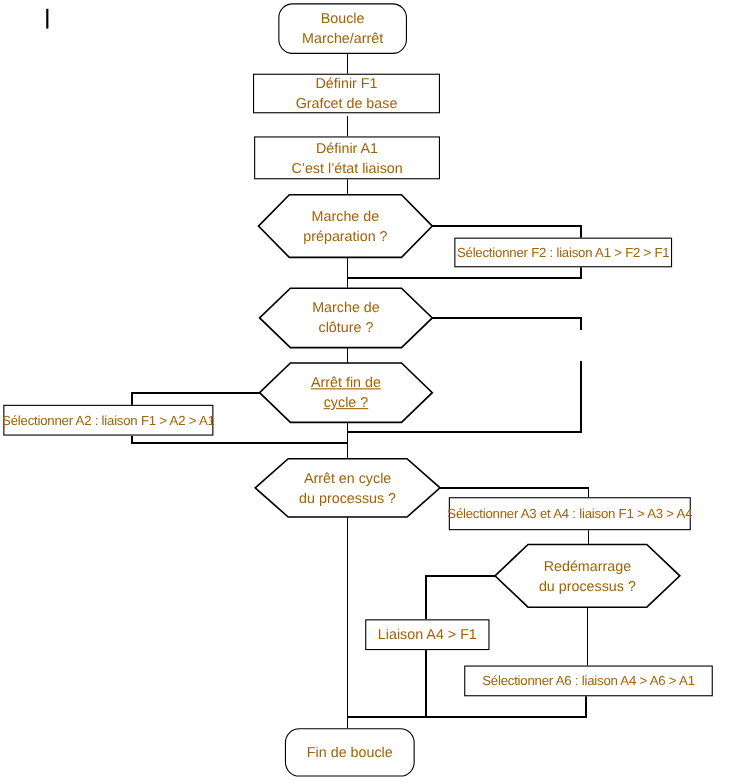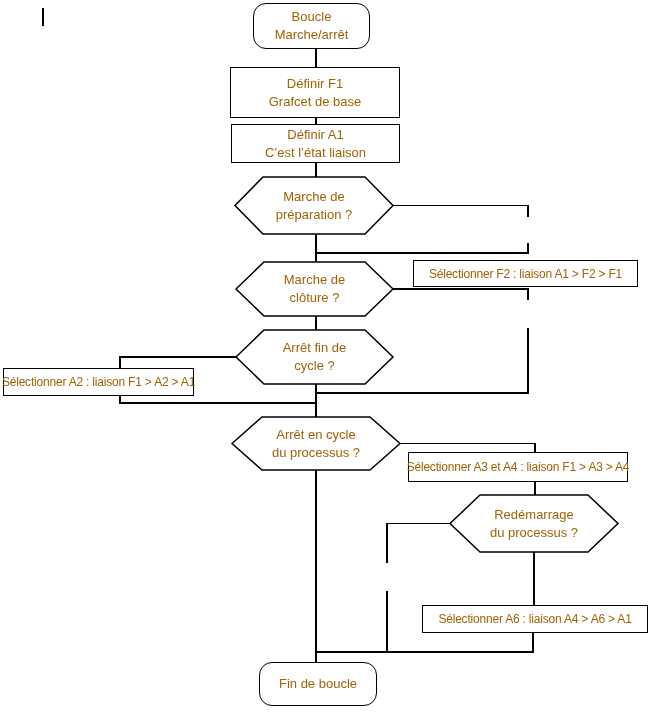--- a/index.html
+++ b/index.html
@@ -49,46 +49,46 @@
     <polyline points="450,523.5 387,523.5 387,563"></polyline>
     <polyline points="387,591 387,652"></polyline>
     <polyline points="534,552 534,605"></polyline>
     <polyline points="533,633 533,652 316,652"></polyline>
     <polyline points="316,470 316,662"></polyline>
   </svg>
 
   <div class="node terminator" style="left:253px; top:3px; width:117px; height:46px;">Boucle
 Marche/arrêt</div>
 
-  <div class="node process" style="left:230px; top:67px; width:170px; height:51px;">Définir F1
+  <div class="node process" style="left:230px; top:67px; width:170px; height:36px;">Définir F1
 Grafcet de base</div>
 
   <div class="node process" style="left:231px; top:124px; width:169px; height:39px;">Définir A1
 C’est l’état liaison</div>
 
   <div class="node decision" style="left:235px; top:177px; width:158px; height:57px;">
     <svg width="158" height="57" viewBox="0 0 158 57">
       <polygon points="0,28.5 28,0 130,0 158,28.5 130,57 28,57"></polygon>
     </svg>
     <span class="label">Marche de
 préparation ?</span>
   </div>
 
-  <div class="node process oneline" style="left:413px; top:216px; width:225px; height:27px;margin-top:44px;">Sélectionner F2 : liaison A1 &gt; F2 &gt; F1</div>
+  <div class="node process oneline" style="left:413px; top:216px; width:198px; height:27px;">Sélectionner F2 : liaison A1 &gt; F2 &gt; F1</div>
 
   <div class="node decision" style="left:236px; top:262px; width:157px; height:54px;">
     <svg width="157" height="54" viewBox="0 0 157 54">
       <polygon points="0,27 28,0 129,0 157,27 129,54 28,54"></polygon>
     </svg>
     <span class="label">Marche de
 clôture ?</span>
   </div>
 
 
-  <div class="node decision" style="left:236px; top:330px; width:157px; height:54px;">
+  <div class="node decision" style="left:236px; top:330px; width:157px; height:54px;text-decoration:underline;">
     <svg width="157" height="54" viewBox="0 0 157 54">
       <polygon points="0,27 28,0 129,0 157,27 129,54 28,54"></polygon>
     </svg>
     <span class="label">Arrêt fin de
 cycle ?</span>
   </div>
 
   <div class="node process oneline" style="left:3px; top:368px; width:191px; height:28px;">Sélectionner A2 : liaison F1 &gt; A2 &gt; A1</div>
 
   <div class="node decision" style="left:232px; top:417px; width:168px; height:53px;">
@@ -102,18 +102,19 @@
   <div class="node process oneline" style="left:408px; top:452px; width:220px; height:30px;">Sélectionner A3 et A4 : liaison F1 &gt; A3 &gt; A4</div>
 
   <div class="node decision" style="left:450px; top:495px; width:168px; height:57px;">
     <svg width="168" height="57" viewBox="0 0 168 57">
       <polygon points="0,28.5 30,0 138,0 168,28.5 138,57 30,57"></polygon>
     </svg>
     <span class="label">Redémarrage
 du processus ?</span>
   </div>
 
+  <div class="node process" style="left:332px; top:563px; width:113px; height:28px; white-space:nowrap;">Liaison A4 &gt; F1</div>
 
   <div class="node process oneline" style="left:422px; top:605px; width:226px; height:28px;">Sélectionner A6 : liaison A4 &gt; A6 &gt; A1</div>
 
   <div class="node terminator" style="left:259px; top:662px; width:118px; height:44px;text-align:right;">Fin de boucle</div>
 
 </div>
 
 </body></html>

